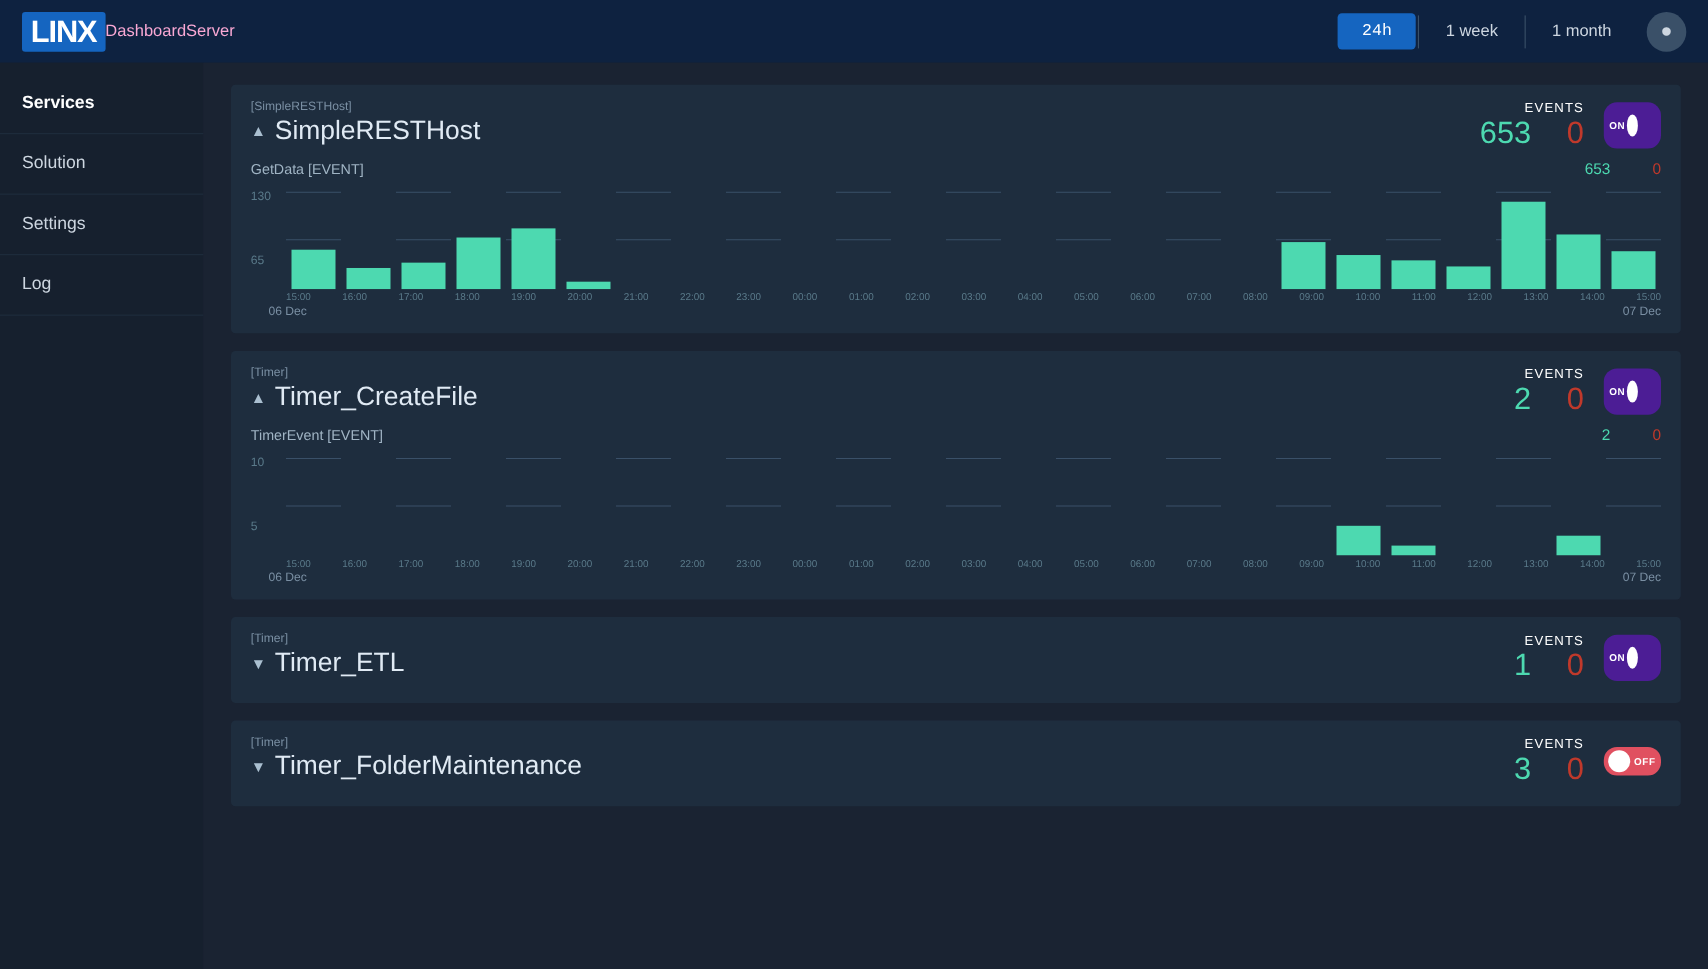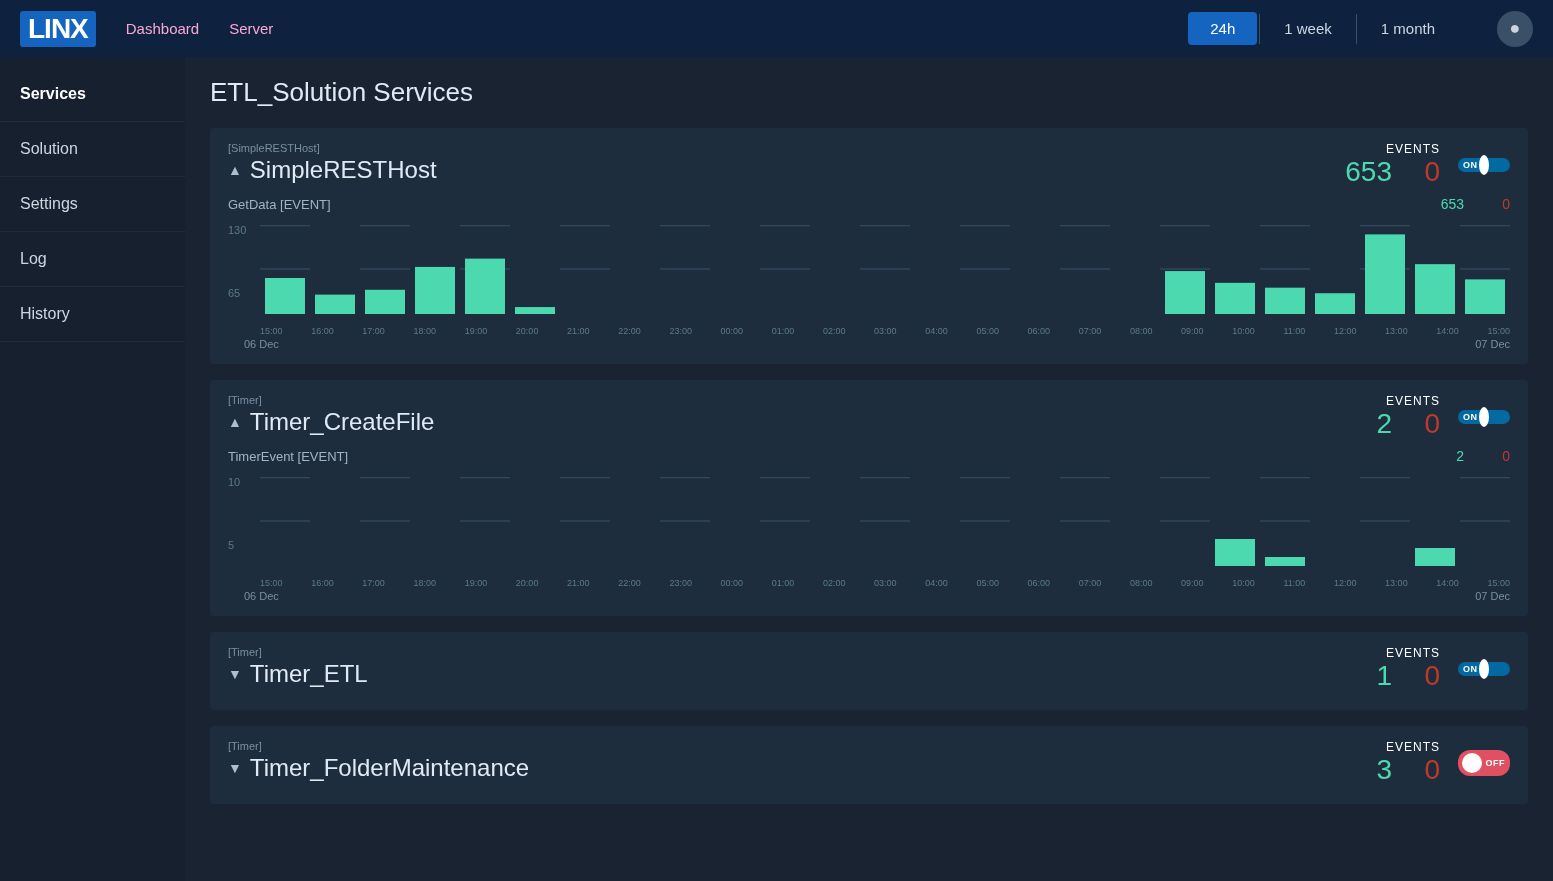--- a/index.html
+++ b/index.html
@@ -5,21 +5,20 @@
     * { box-sizing: border-box; margin: 0; padding: 0; }
     body { font-family: 'Segoe UI', Arial, sans-serif; background: #1a2332; color: #cdd6e0; min-height: 881px; display: flex; flex-direction: column; }
 
     
     .topnav {
       background: #0e2240;
       height: 57px;
       display: flex;
       align-items: center;
       padding: 0 20px;
-      gap: 30px;
       flex-shrink: 0;
     }
     .logo {
       font-weight: 900;
       font-size: 28px;
       color: #fff;
       letter-spacing: -1px;
       background: #1565c0;
       padding: 2px 8px;
       border-radius: 3px;
@@ -37,20 +36,21 @@
       font-size: 15px;
       cursor: pointer;
       border: none;
       background: transparent;
       color: #cdd6e0;
     }
     .time-btn.active {
       background: #1565c0;
       color: #fff;
       border-radius: 4px;
+      font-family: Liberation Mono, monospace;
     }
     .time-divider { width: 1px; height: 30px; background: #3a5068; margin: 0 2px; }
     .user-icon {
       width: 36px; height: 36px;
       border-radius: 50%;
       background: #3a5068;
       display: flex; align-items: center; justify-content: center;
       color: #cdd6e0;
       font-size: 18px;
       cursor: pointer;
@@ -143,24 +143,24 @@
       text-align: right;
     }
     .events-count-red {
       font-size: 28px;
       color: #c0392b;
       font-weight: 300;
       min-width: 30px;
       text-align: right;
     }
     .toggle-on {
-      background: #0369a1;
+      background: #4c1d95;
       border-radius: 12px;
       width: 52px;
-      height: 14px;
+      height: 42px;
       display: flex;
       align-items: center;
       padding: 2px 21px;
       cursor: pointer;
       justify-content: flex-end;
       position: relative;
     }
     .toggle-off {
       background: #e05060;
       border-radius: 12px;
@@ -244,21 +244,21 @@
       margin-left: 32px;
       position: relative;
       height: 90px;
     }
     .chart-x-labels {
       display: flex;
       justify-content: space-between;
       font-size: 10px;
       color: #5a7a8a;
       margin-left: 32px;
-      margin-top: 12px;
+      margin-top: 2px;
     }
     .chart-dates {
       display: flex;
       justify-content: space-between;
       font-size: 11px;
       color: #7a8fa3;
       margin-left: 16px;
       margin-top: 2px;
     }
     .dashed-line {
@@ -286,25 +286,23 @@
   <div class="user-icon">●</div>
 </nav>
 
 <div class="layout">
 
   <aside class="sidebar">
     <div class="sidebar-item active">Services</div>
     <div class="sidebar-item">Solution</div>
     <div class="sidebar-item">Settings</div>
     <div class="sidebar-item">Log</div>
-    <div class="sidebar-item">History</div>
   </aside>
 
   <main class="main">
-    <h1 class="page-title">ETL_Solution Services</h1>
 
     <div id="services-container">
         <div class="service-card">
     <div class="service-header">
       <div class="service-meta">
         <div class="service-type-tag">[SimpleRESTHost]</div>
         <div class="service-name-row">
           <span class="chevron-up">▲</span>
           <span class="service-name">SimpleRESTHost</span>
         </div>

